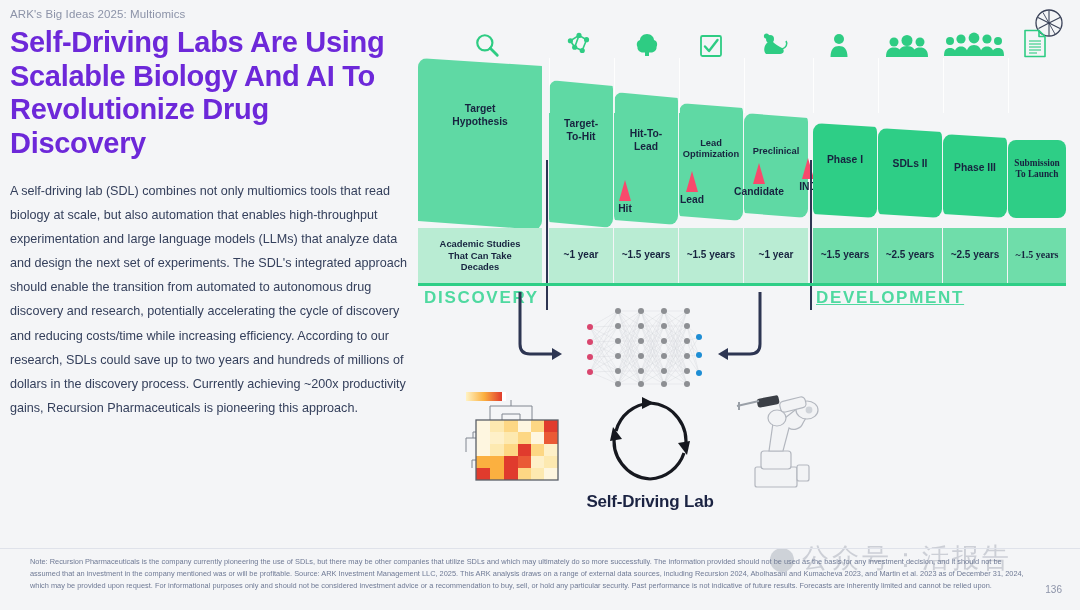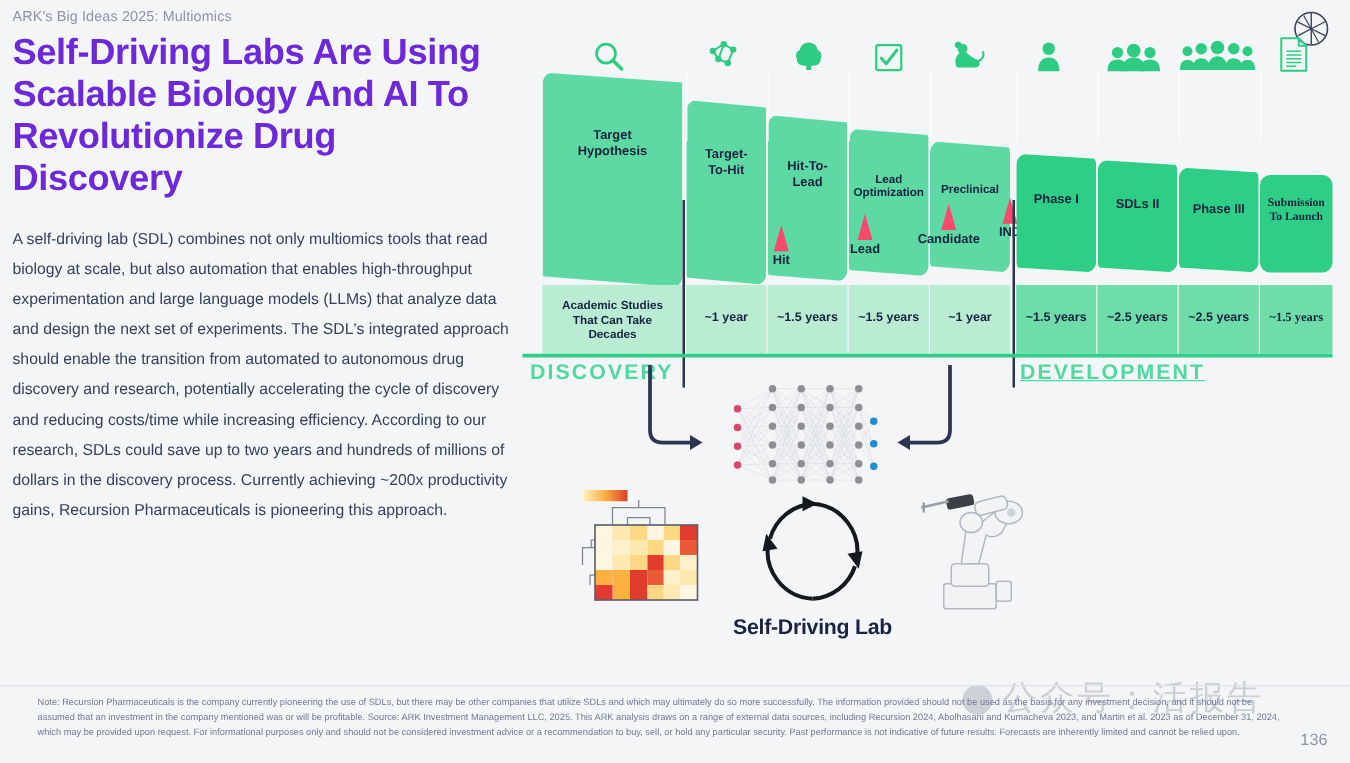--- a/index.html
+++ b/index.html
@@ -99,21 +99,21 @@
   #footer-rule {
     position: absolute; left: 0; right: 0; top: 548px; height: 1px;
     background: #dfe2ea;
   }
   #footnote {
     position: absolute; left: 18px; top: 556px; width: 1000px;
     font-size: 7.4px; line-height: 1.62; color: #6f7a95; margin-left: 12px;
   }
   #page-num {
     position: absolute; right: 18px; top: 584px;
-    font-size: 13px; color: #8c93a8;
+    font-size: 10px; color: #8c93a8;
   }
   #ark-logo { position: absolute; right: 16px; top: 8px; }
   #watermark {
     position: absolute; left: 770px; top: 540px;
     font-size: 27px; font-weight: normal;
     color: rgba(120,128,145,.32);
     letter-spacing: 3px;
     white-space: nowrap;
     pointer-events: none;
   }
@@ -244,21 +244,21 @@
           <line x1="6" y1="18" x2="18" y2="18"></line>
             <line x1="6" y1="21" x2="18" y2="21"></line>
           <line x1="6" y1="24" x2="14" y2="24"></line>
         </g>
       </svg>
     </span>
   </div>
 
   <div id="columns">
 
-    <div class="col" style="left:16px;width:112px;">
+    <div class="col" style="left:0;width:124px;">
       <div class="bar" style="height:172px;clip-path:polygon(0 0,100% 8px,100% 100%,0 calc(100% - 9px));"></div>
       <div class="bar-label" style="white-space:pre-line;">Target
 Hypothesis</div>
       <div class="dur-band multi" style="white-space:pre-line;">Academic Studies
 That Can Take
 Decades</div>
     </div>
 
     <div class="col" style="left:131px;width:64px;">
       <div class="bar" style="top:22px;height:148px;clip-path:polygon(0 0,100% 6px,100% 100%,0 calc(100% - 6px));"></div>

